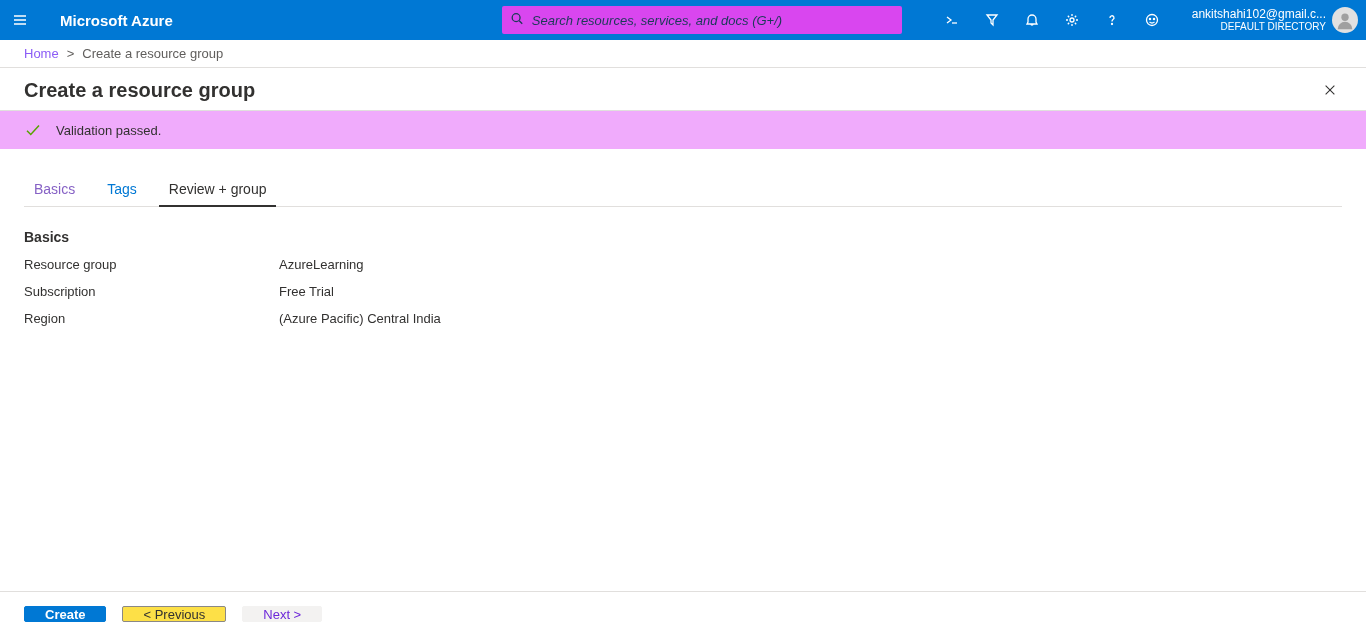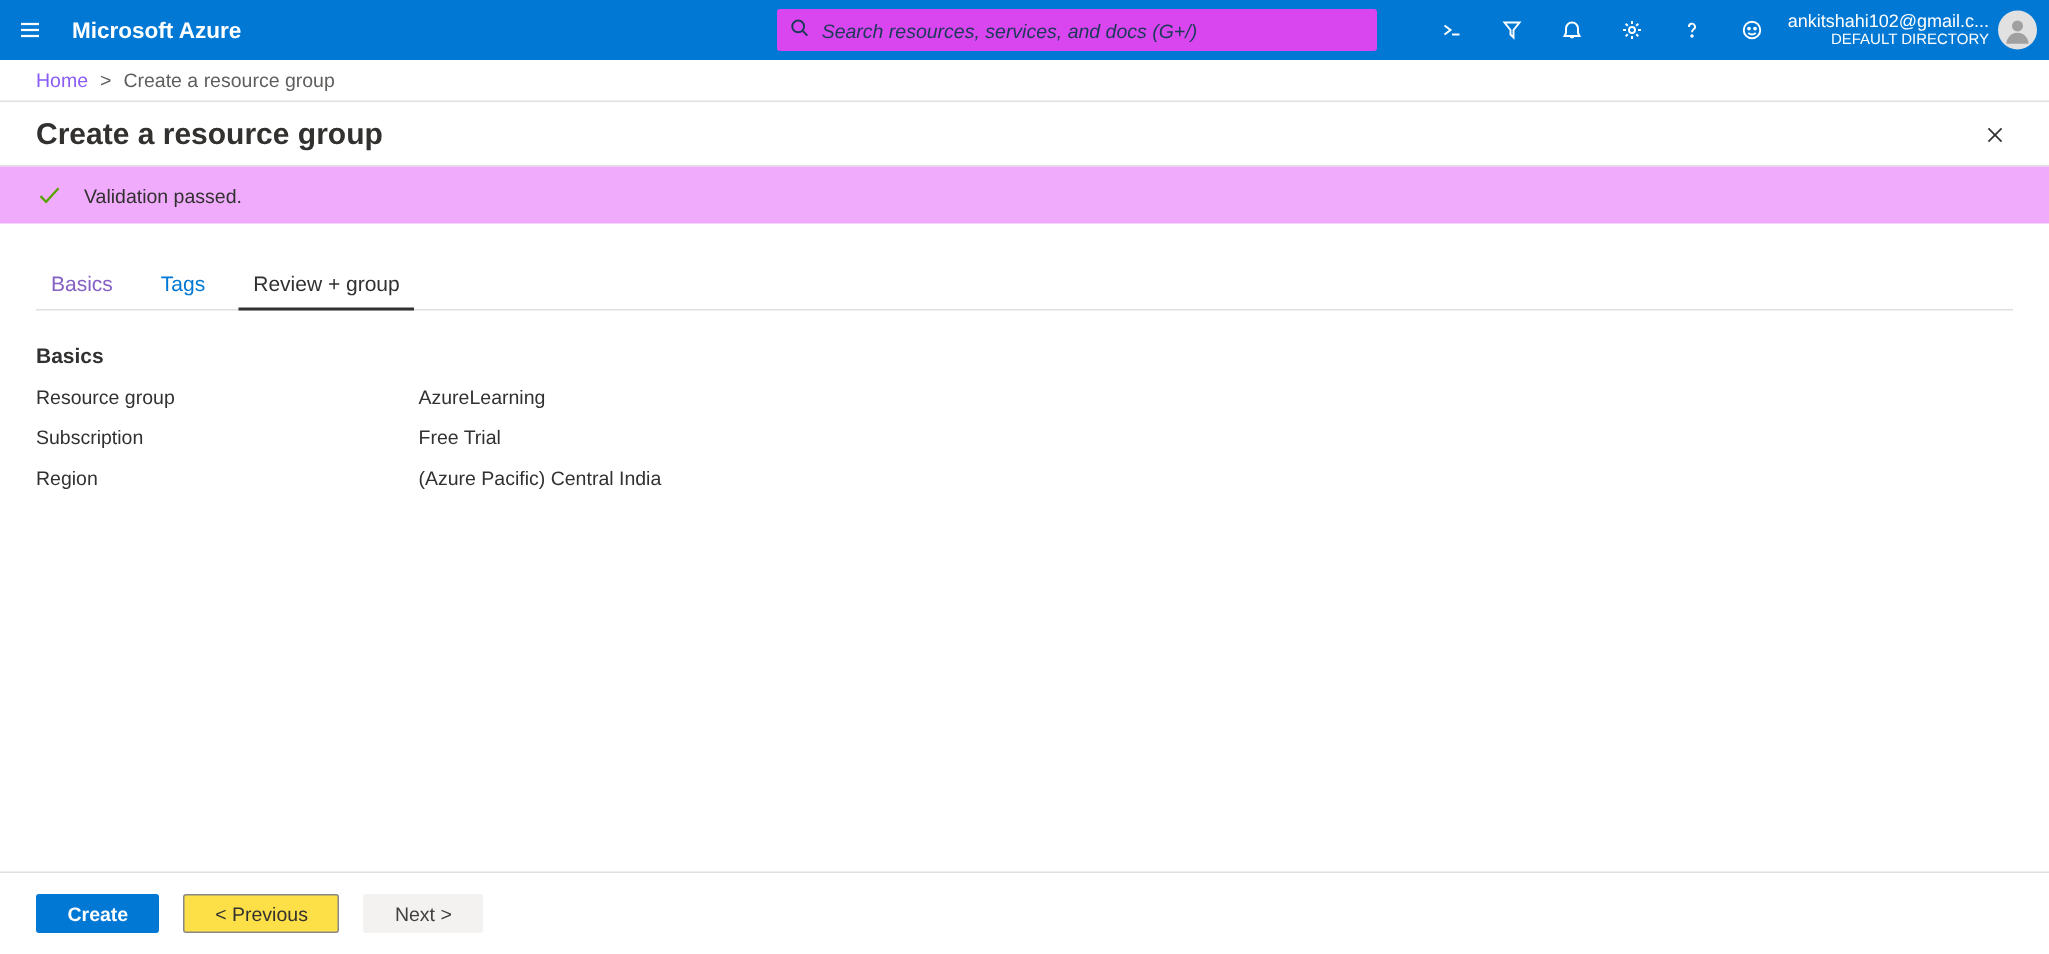--- a/index.html
+++ b/index.html
@@ -31,21 +31,21 @@
       height: 40px;
       display: flex;
       align-items: center;
       justify-content: center;
       cursor: pointer;
     }
     .hamburger svg { width: 16px; height: 16px; }
     .brand {
       font-size: 15px;
       font-weight: 600;
-      margin-left: 8px;
+      margin-left: 20px;
       cursor: pointer;
     }
     .search-container {
       flex: 0 0 auto;
       margin-left: auto;
       position: relative;
     }
     .search-box {
       width: 400px;
       height: 28px;
@@ -81,21 +81,21 @@
       height: 40px;
       display: flex;
       align-items: center;
       justify-content: center;
       cursor: pointer;
     }
     .header-icon svg { width: 16px; height: 16px; }
     .account {
       display: flex;
       align-items: flex-start;
-      margin-left: 4px;
+      margin-left: 20px;
       margin-right: 8px;
       cursor: pointer;
     }
     .account-text {
       text-align: right;
       margin-right: 6px;
     }
     .account-email {
       font-size: 12px;
       line-height: 14px;
@@ -210,21 +210,21 @@
       color: #323130;
     }
     
     .footer {
       border-top: 1px solid #e1dfdd;
       padding: 14px 24px;
       display: flex;
       gap: 16px;
     }
     .btn {
-      height: 26px;
+      height: 16px;
       padding: 0 20px;
       font-size: 13px;
       border-radius: 2px;
       cursor: pointer;
       display: flex;
       align-items: center;
       justify-content: center;
     }
     .btn-primary {
       background: #0078d4;
@@ -232,21 +232,21 @@
       border: 1px solid #0078d4;
       font-weight: 600;
     }
     .btn-secondary {
       background: #fde047;
       color: #323130;
       border: 1px solid #8a8886;
     }
     .btn-disabled {
       background: #f3f2f1;
-      color: #404040;
+      color: #6d28d9;
       border: 1px solid #f3f2f1;
       cursor: not-allowed;
     }
   </style>
 </head>
 <body>
 
 <div class="top-header">
   <div class="hamburger">
     <svg viewBox="0 0 16 16" fill="none" stroke="#ffffff" stroke-width="1.5">

